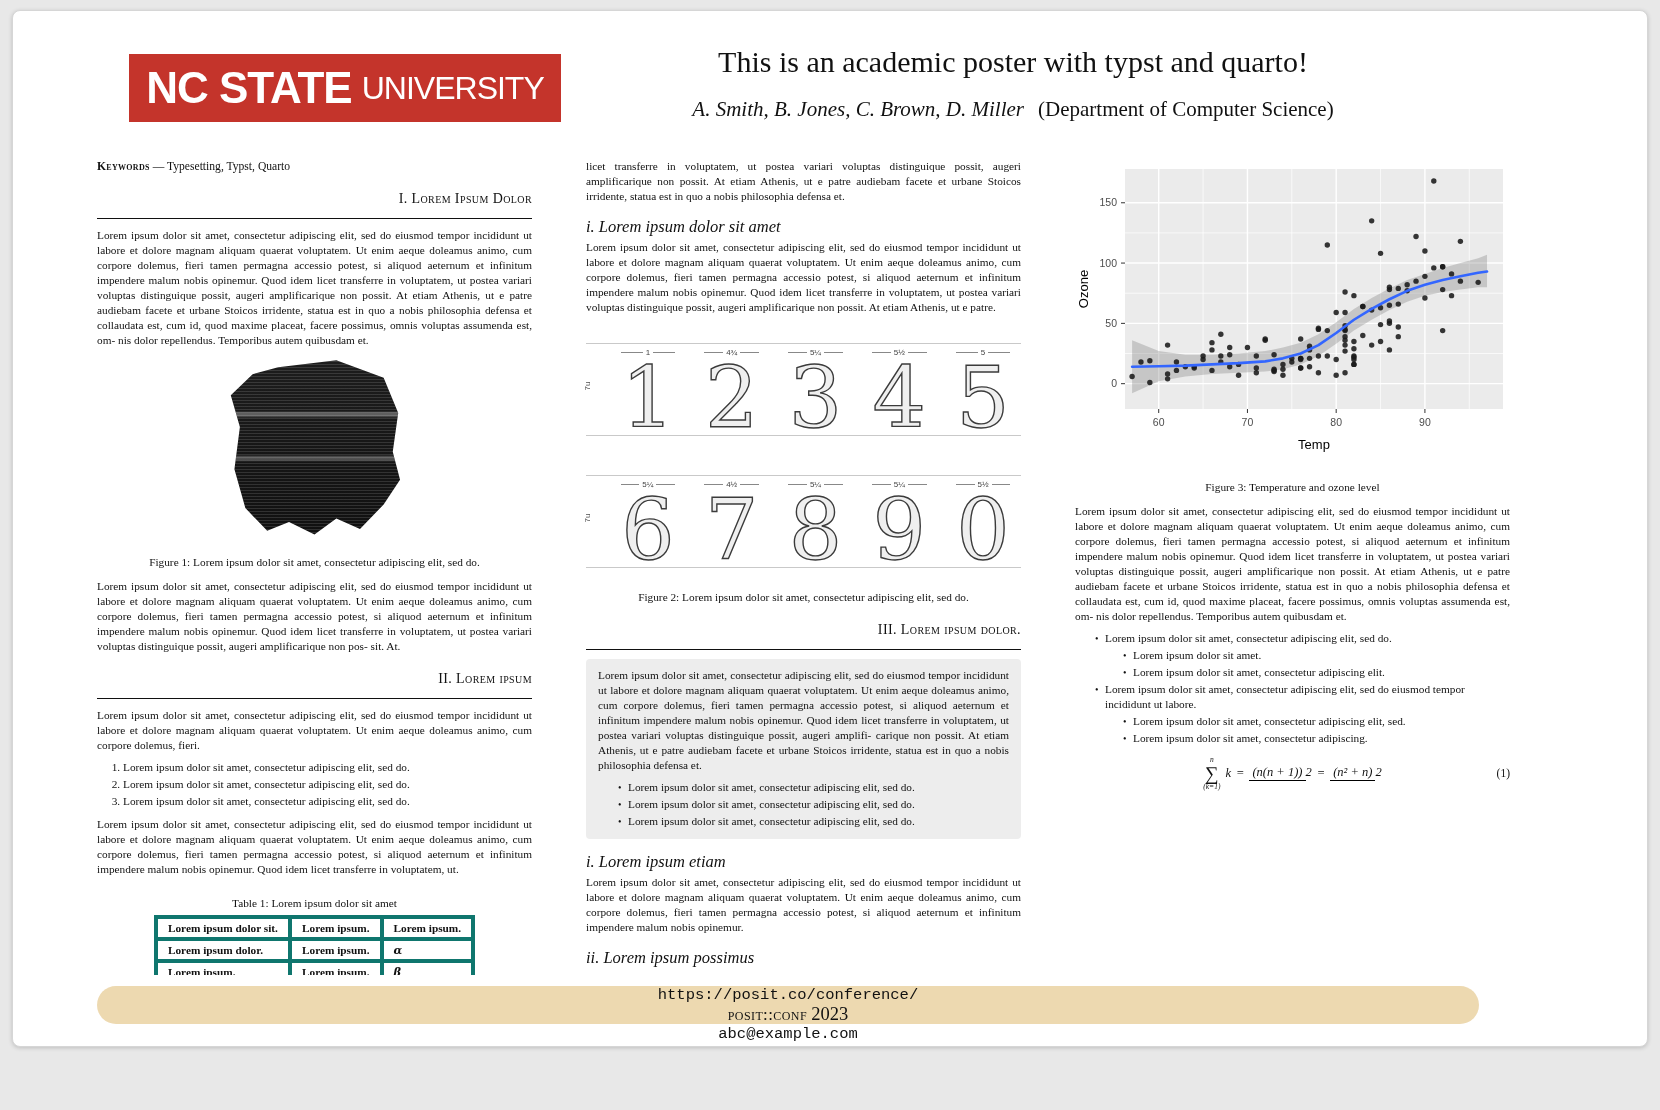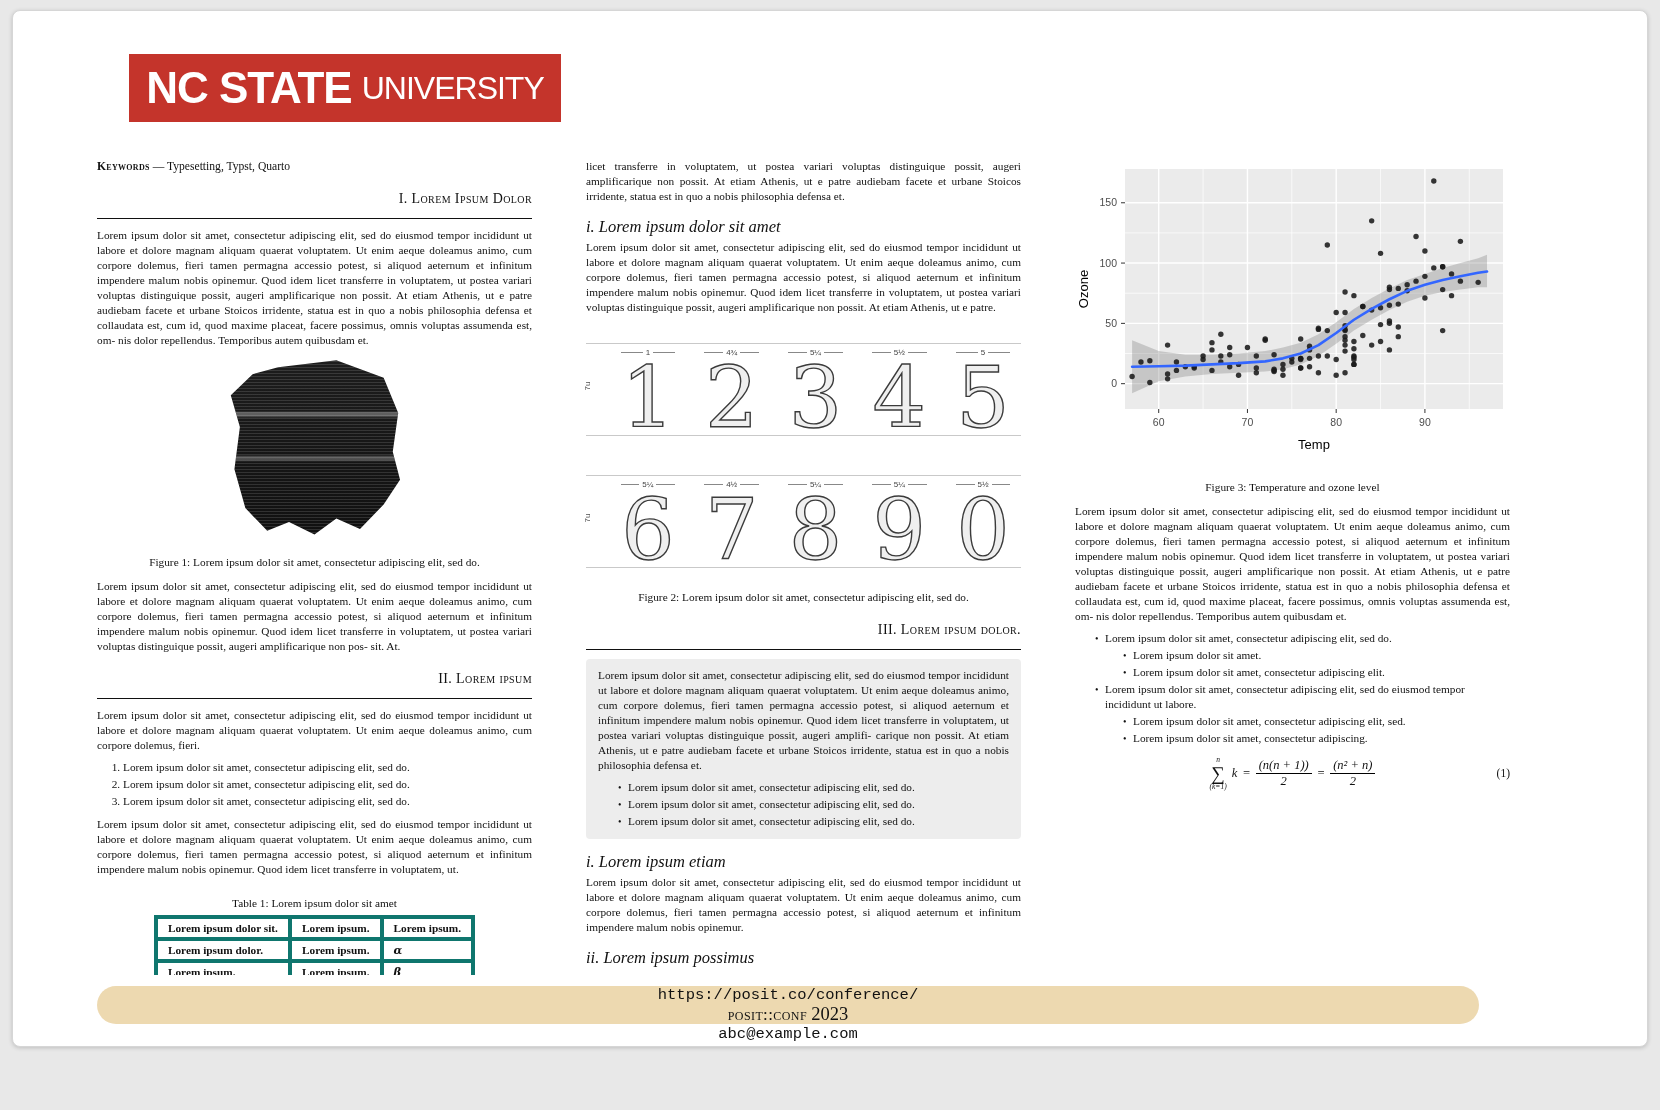--- a/index.html
+++ b/index.html
@@ -67,41 +67,47 @@
   
   .chart-wrap{margin:2px 0 0;}
   .tick{font:10.5px "Liberation Sans",sans-serif;fill:#4d4d4d;}
   .axis-label{font:13px "Liberation Sans",sans-serif;fill:#000;}
   
   .equation{position:relative;display:flex;justify-content:center;align-items:center;margin:10px 0 6px;font-style:italic;font-size:12.5px;}
   .eq-body{display:flex;align-items:center;gap:5px;}
   .sum{display:inline-flex;flex-direction:column;align-items:center;line-height:1;font-style:normal;}
   .sum-top,.sum-bot{font-size:7.5px;font-style:italic;}
   .sum-sym{font-size:19px;}
-  .frac{display:inline-flex;flex-direction:column;align-items:center;line-height:1.15;}
+  .frac{display:inline-flex;flex-direction:row;line-height:1.15;}
   .frac .num{padding:0 3px 1px;border-bottom:1px solid #000;}
   .eq-tag{position:absolute;right:0;font-style:normal;font-size:11.5px;}
   
   .footer{position:absolute;left:84px;bottom:22px;width:1382px;height:38px;border-radius:19px;
           display:flex;align-items:center;justify-content:space-between;padding:0 26px;flex-direction:column;}
   .mono{font-family:"Liberation Mono","DejaVu Sans Mono",monospace;font-size:15.5px;color:#111;}
   .footer-center{font-size:17px;}
   .footer-brand{font-variant:small-caps;letter-spacing:.4px;}
   .footer-year{font-size:18.5px;}
 </style>
 </head>
 <body>
 
 <div class="page">
   <div class="poster">
 
     <div class="header">
       <div class="logo" style="background: rgb(196, 52, 43);">
         <span class="logo-bold">NC STATE</span>
         <span class="logo-light">UNIVERSITY</span>
+      </div>
+      <div class="titleblock">
+        <div class="title">This is an academic poster with typst and quarto!</div>
+        <div class="authors">
+          <span class="authors-names">A. Smith, B. Jones, C. Brown, D. Miller</span><span class="affiliation">(Department of Computer Science)</span>
+        </div>
       </div>
     </div>
 
     <div class="columns">
 
       <div class="col">
         <div class="keywords">
           <span class="kw-label">Keywords</span>
           <span>—</span>
           <span>Typesetting, Typst, Quarto</span>

